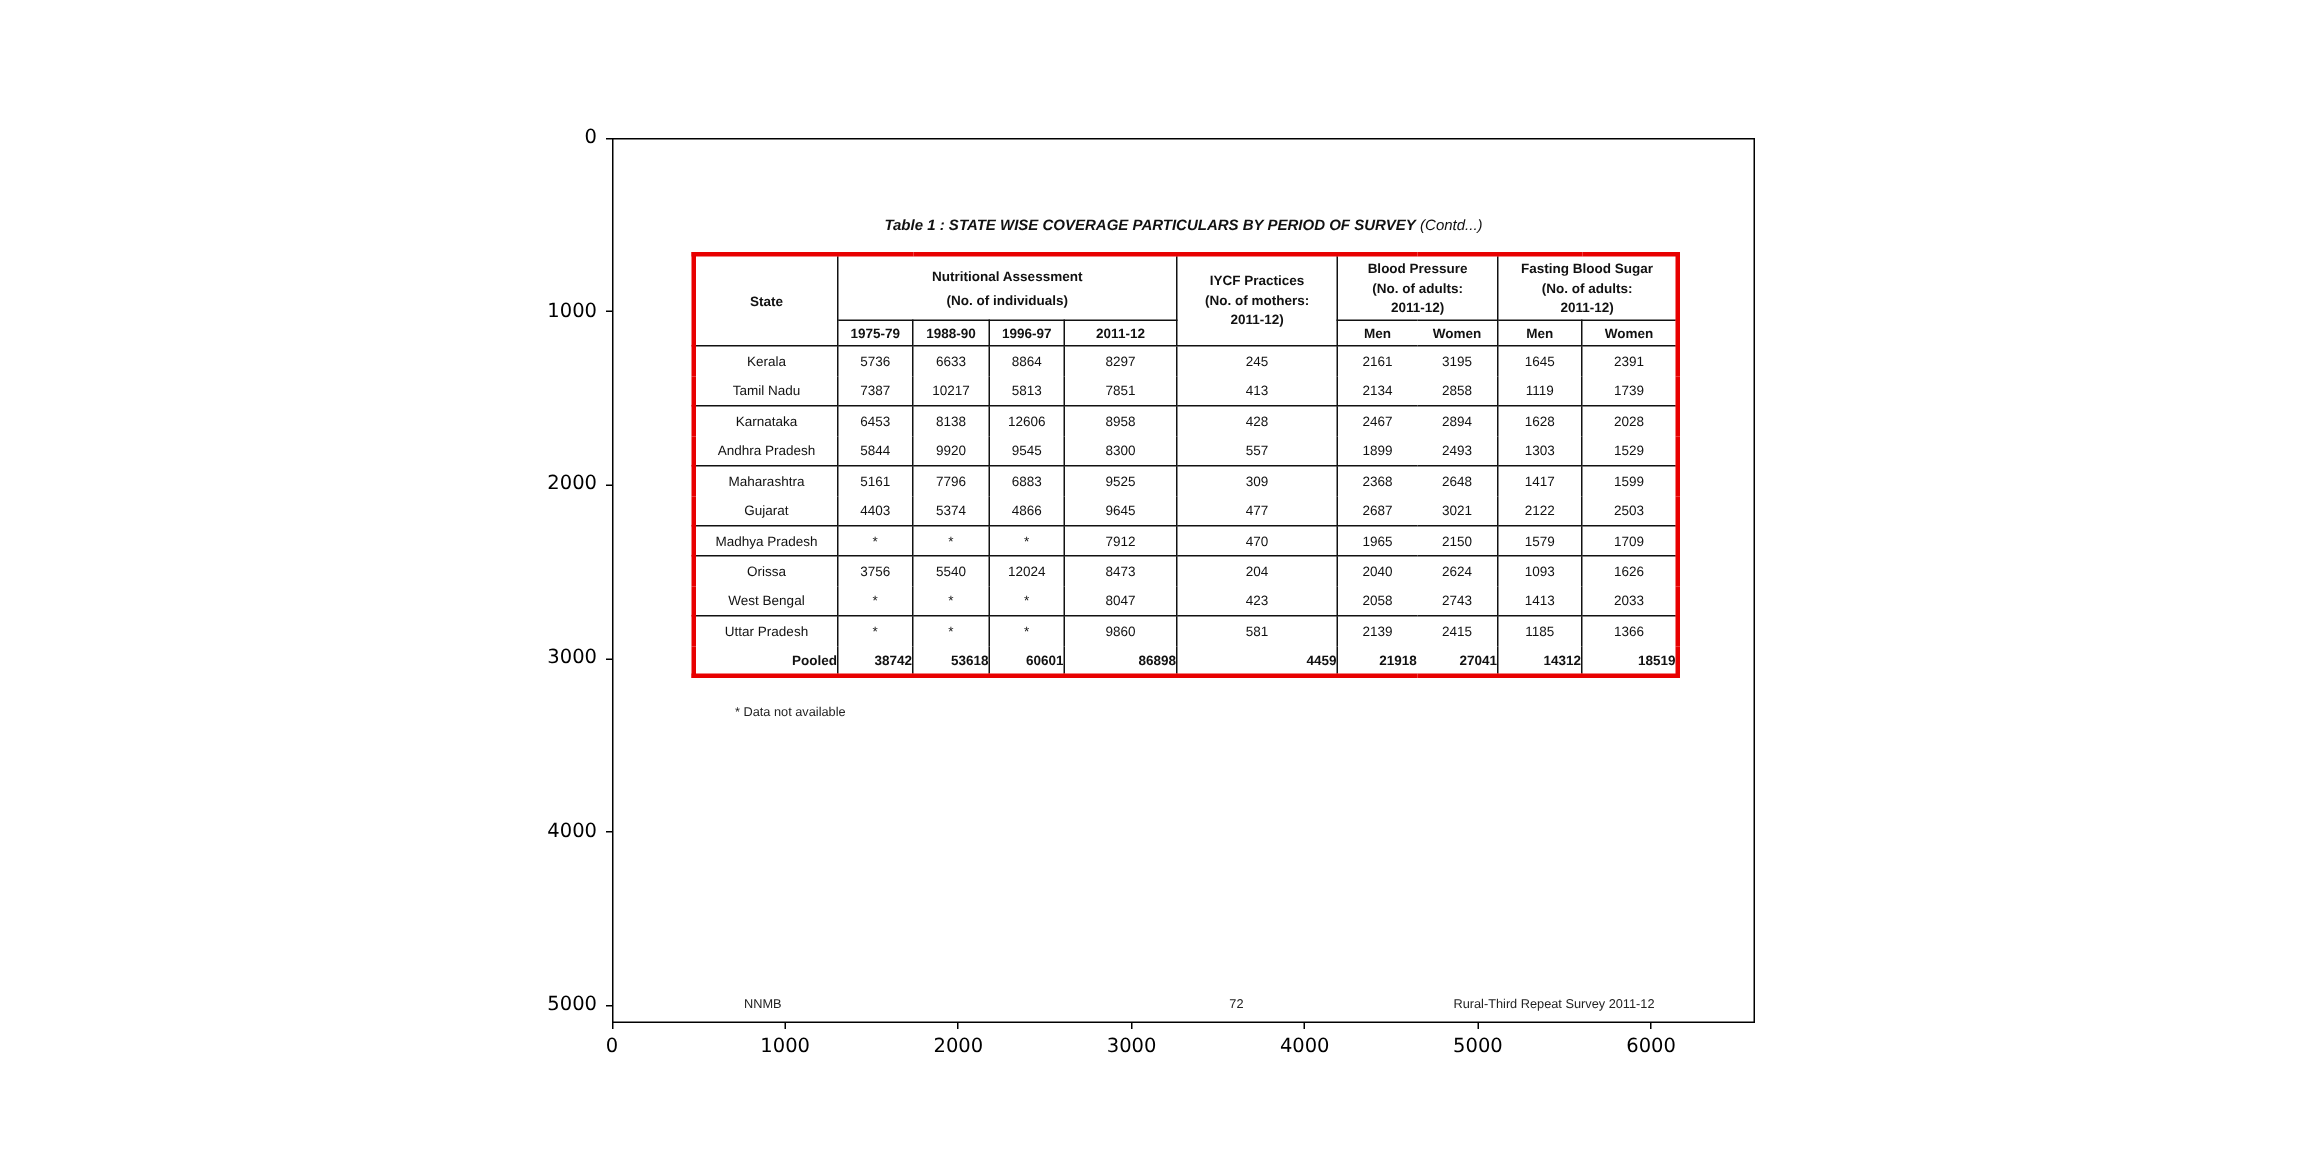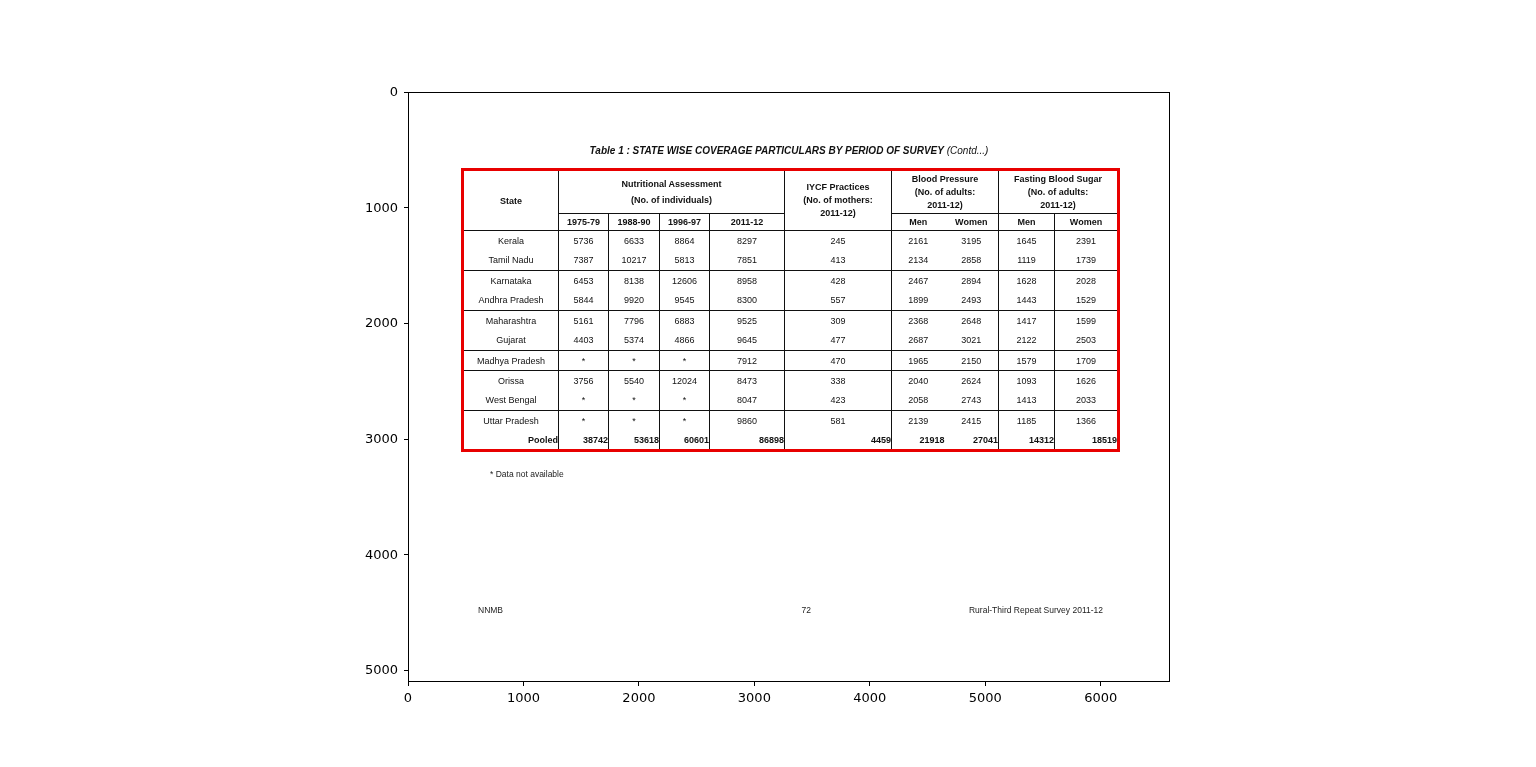--- a/index.html
+++ b/index.html
@@ -42,22 +42,22 @@
   tr.data { height:20px; }
   tr.bold td { font-weight:bold;text-align:right; }
   td.state { text-align:left; padding-left:5px;margin-left:28px; }
   td.statehdr { text-align:center; padding-left:0; }
 
   .footnote {
     position:absolute; left:490px; top:469px;
     font-family:"Liberation Sans", sans-serif; font-size:8.5px; color:#222;
   }
   .pagefooter {
-    position:absolute; top:605px;
-    font-family:"Liberation Sans", sans-serif; font-size:8.5px; color:#222;
+    position:absolute; top:664px;
+    font-family:"Liberation Sans", sans-serif; font-size:8.5px; color:#222;margin-left:18px;
   }
 </style>
 </head>
 <body>
 
 <div class="axes"></div>
 <div id="ticks">
     <div class="tick-mark" style="left: 407.5px; top: 682px; width: 1px; height: 4px;"></div>
     <div class="tick-label-x" style="left: 373px; top: 690px;">0</div>
     <div class="tick-mark" style="left: 522.955px; top: 682px; width: 1px; height: 4px;"></div>
@@ -172,21 +172,21 @@
       </tr>
       <tr class="data">
         <td class="state br bb">Andhra Pradesh</td>
         <td class="br bb">5844</td>
         <td class="br bb">9920</td>
         <td class="br bb">9545</td>
         <td class="br bb">8300</td>
         <td class="br bb">557</td>
         <td class="bb">1899</td>
         <td class="br bb">2493</td>
-        <td class="br bb">1443</td>
+        <td class="br bb">1303</td>
         <td class="bb">1529</td>
       </tr>
       <tr class="data">
         <td class="state br">Maharashtra</td>
         <td class="br">5161</td>
         <td class="br">7796</td>
         <td class="br">6883</td>
         <td class="br">9525</td>
         <td class="br">309</td>
         <td class="">2368</td>
@@ -217,21 +217,21 @@
         <td class="br bb">2150</td>
         <td class="br bb">1579</td>
         <td class="bb">1709</td>
       </tr>
       <tr class="data">
         <td class="state br">Orissa</td>
         <td class="br">3756</td>
         <td class="br">5540</td>
         <td class="br">12024</td>
         <td class="br">8473</td>
-        <td class="br">338</td>
+        <td class="br">204</td>
         <td class="">2040</td>
         <td class="br">2624</td>
         <td class="br">1093</td>
         <td class="">1626</td>
       </tr>
       <tr class="data">
         <td class="state br bb">West Bengal</td>
         <td class="br bb">*</td>
         <td class="br bb">*</td>
         <td class="br bb">*</td>

